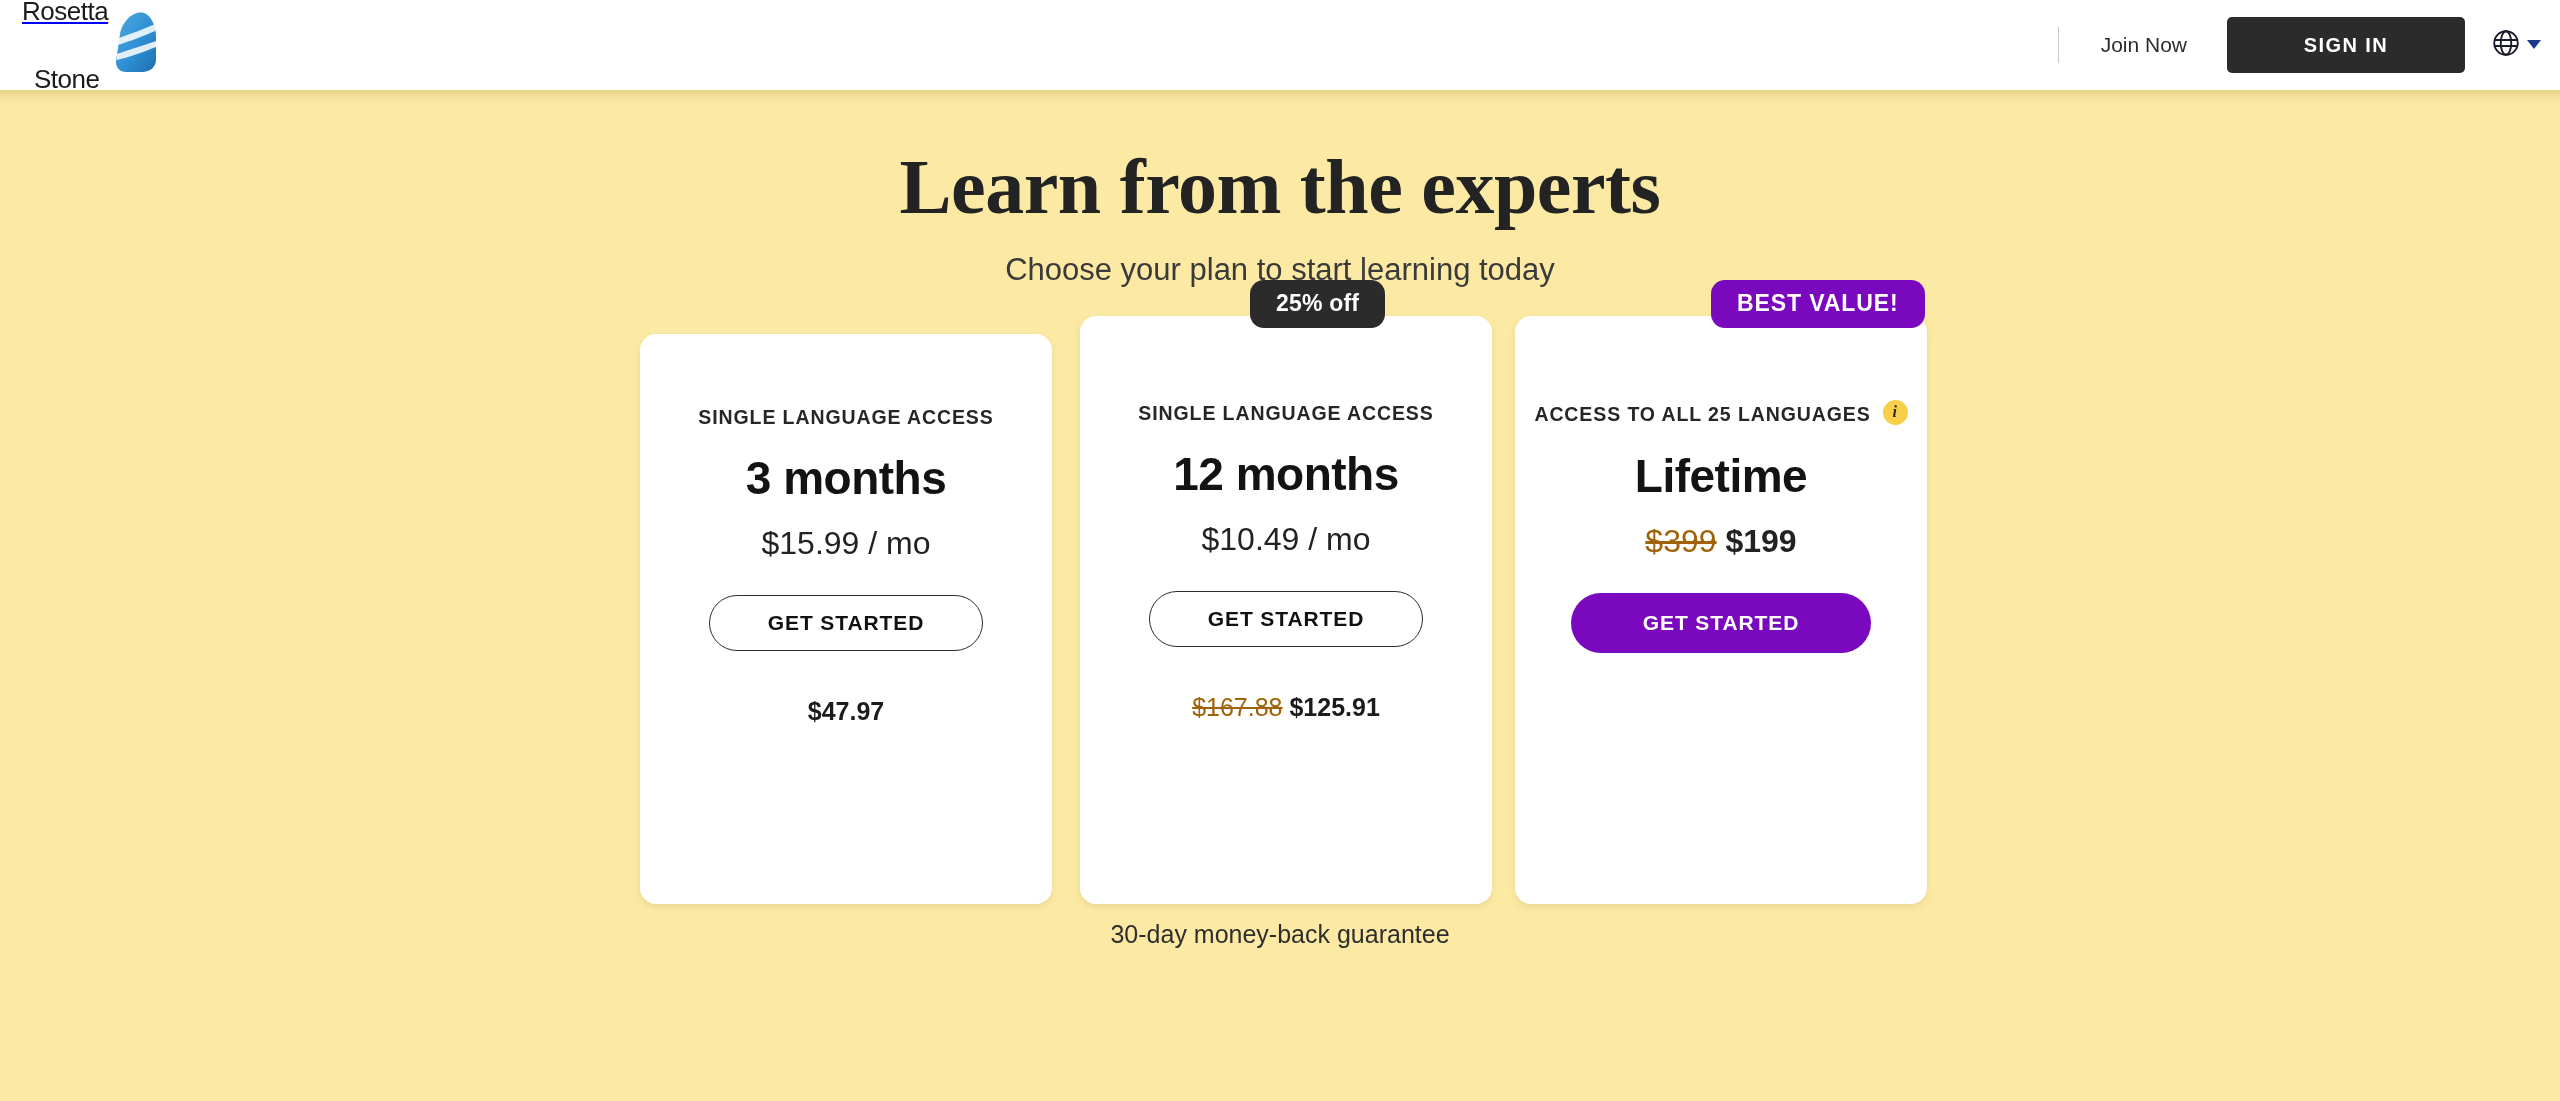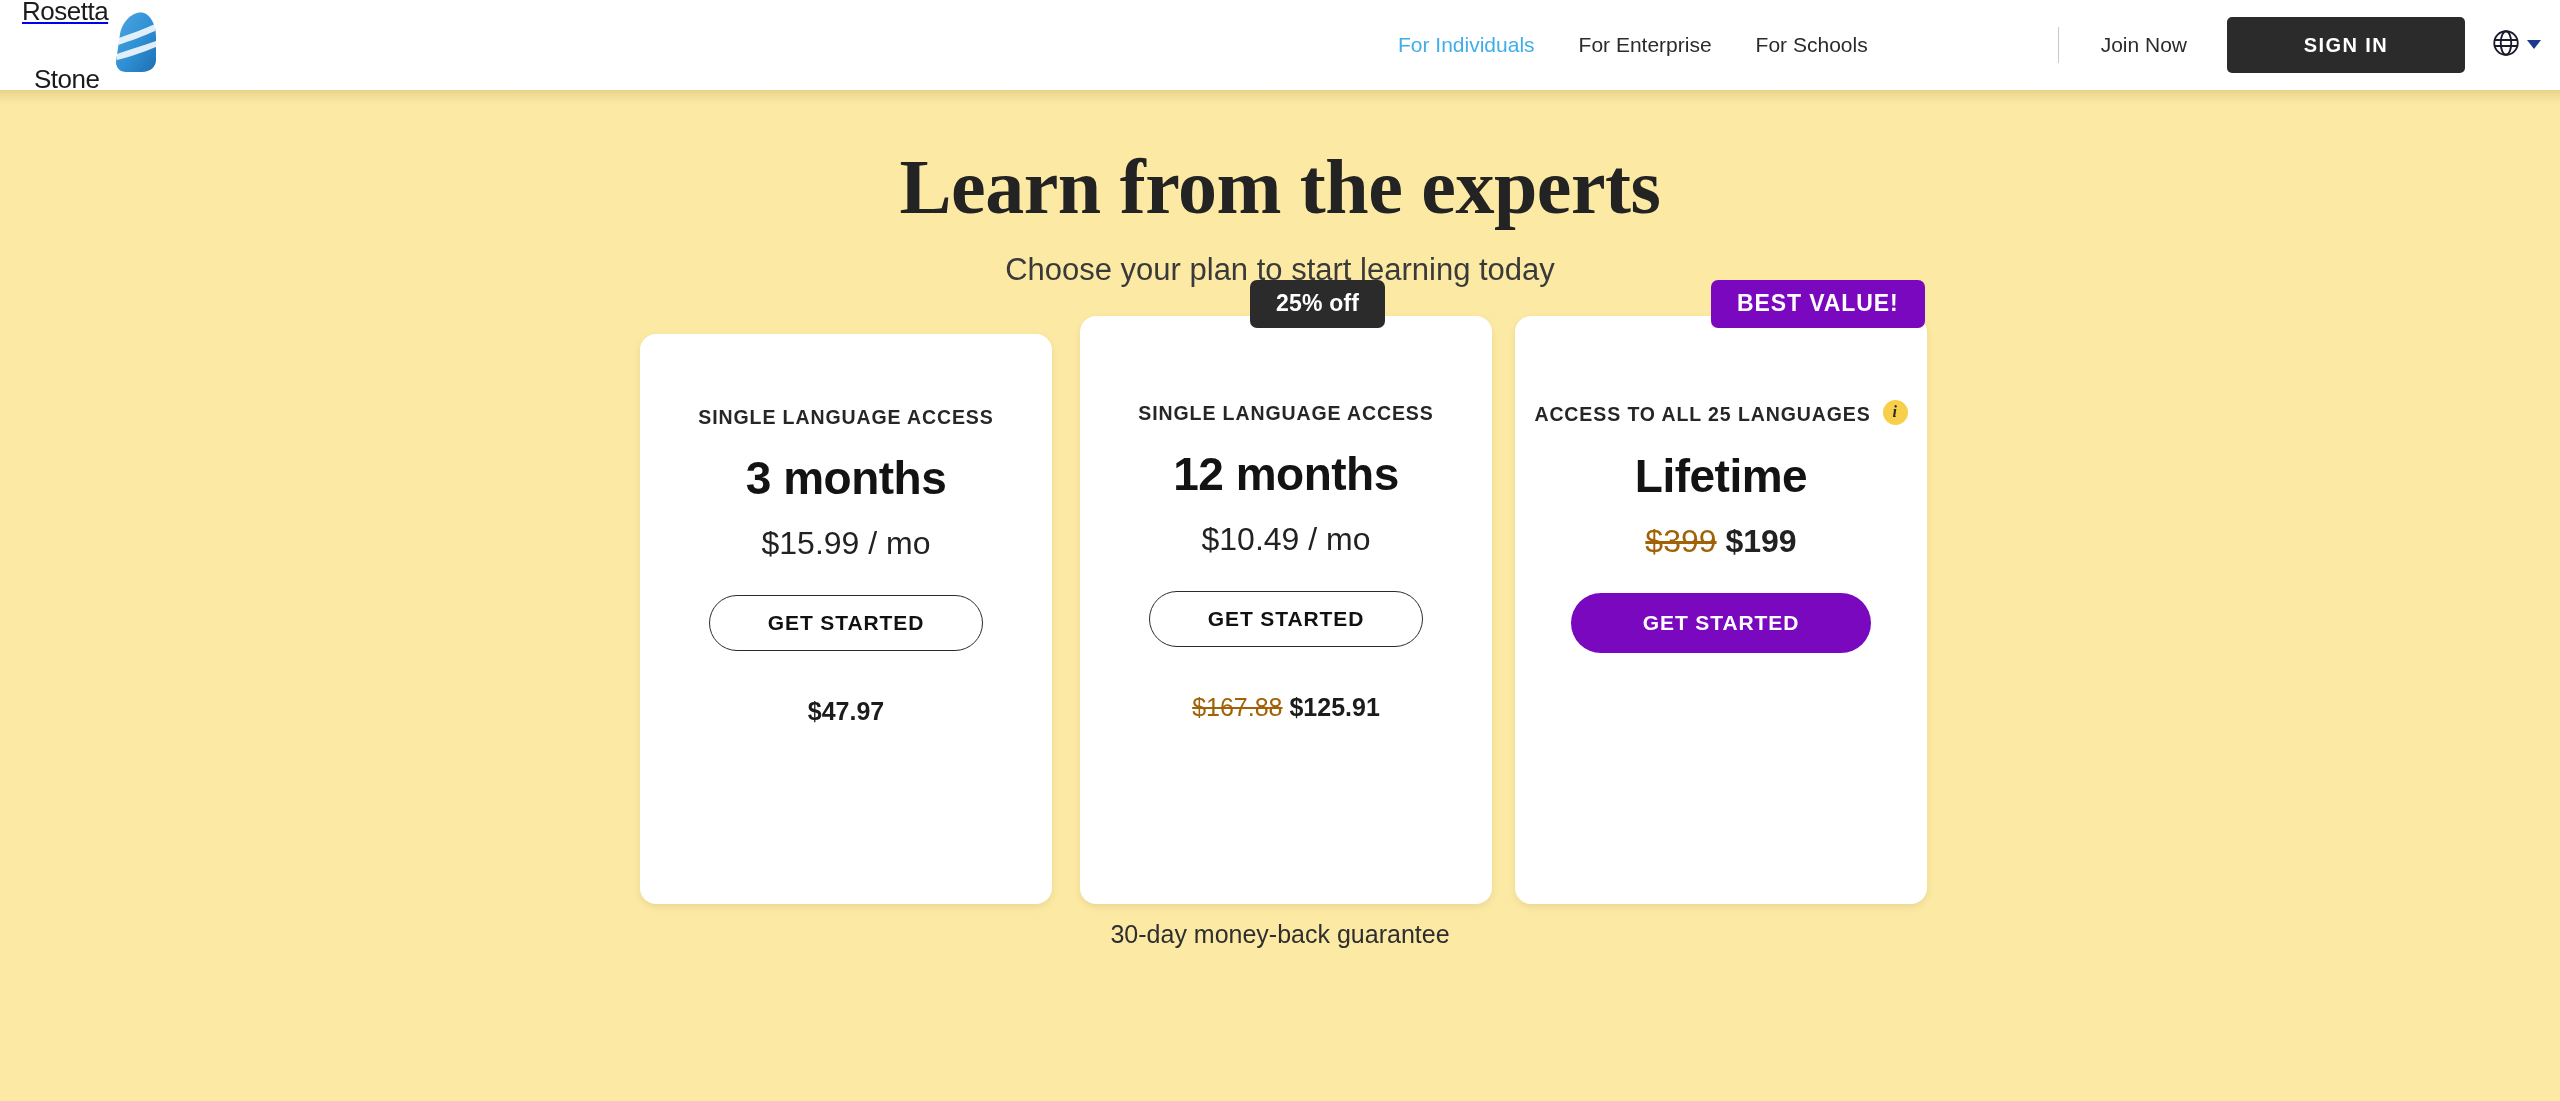--- a/index.html
+++ b/index.html
@@ -156,21 +156,21 @@
     flex-direction: column;
     align-items: center;
   }
   .card-1 { left: 640px;  top: 20px;  width: 412px; height: 570px; }
   .card-2 { left: 1080px; top: 2px;   width: 412px; height: 588px; }
   .card-3 { left: 1515px; top: 2px;   width: 412px; height: 588px; }
 
   .badge {
     position: absolute;
     top: -36px;
-    border-radius: 7px;
+    border-radius: 14px;
     font-size: 23px;
     font-weight: bold;
     color: #ffffff;
     height: 48px;
     display: flex;
     align-items: center;
     justify-content: center;
     padding: 0 26px;
     white-space: nowrap;
   }
@@ -297,25 +297,20 @@
             <stop offset="100%" stop-color="#1E6FB0"></stop>
           </linearGradient>
         </defs>
         <path d="M30 1 C36 3 42 12 42 25 L42 48 C42 55 36 60 28 60 L12 60 C6 60 2 56 2 50 L6 22 C8 9 20 -2 30 1 Z" fill="url(#stoneGrad)"></path>
         <path d="M5 26 C16 22 30 17 41 12 L41 19 C30 24 16 29 4 33 Z" fill="#ffffff" opacity="0.85"></path>
         <path d="M3 42 C15 38 30 33 42 29 L42 35 C30 40 15 45 3 48 Z" fill="#ffffff" opacity="0.85"></path>
       </svg>
     </span>
   </a>
 
-  <nav class="nav">
-    <a class="nav-link active" href="#">For Individuals</a>
-    <a class="nav-link" href="#">For Enterprise</a>
-    <a class="nav-link" href="#">For Schools</a>
-  </nav>
 
   <div class="nav-right">
     <span class="nav-divider"></span>
     <a class="join-now" href="#">Join Now</a>
     <button class="signin-btn">SIGN IN</button>
     <div class="lang-picker">
       <span>
         <svg width="30" height="30" viewBox="0 0 24 24" fill="none" stroke="#1b1b2e" stroke-width="1.5" aria-hidden="true">
           <circle cx="12" cy="12" r="9.4"></circle>
           <ellipse cx="12" cy="12" rx="4.2" ry="9.4"></ellipse>

